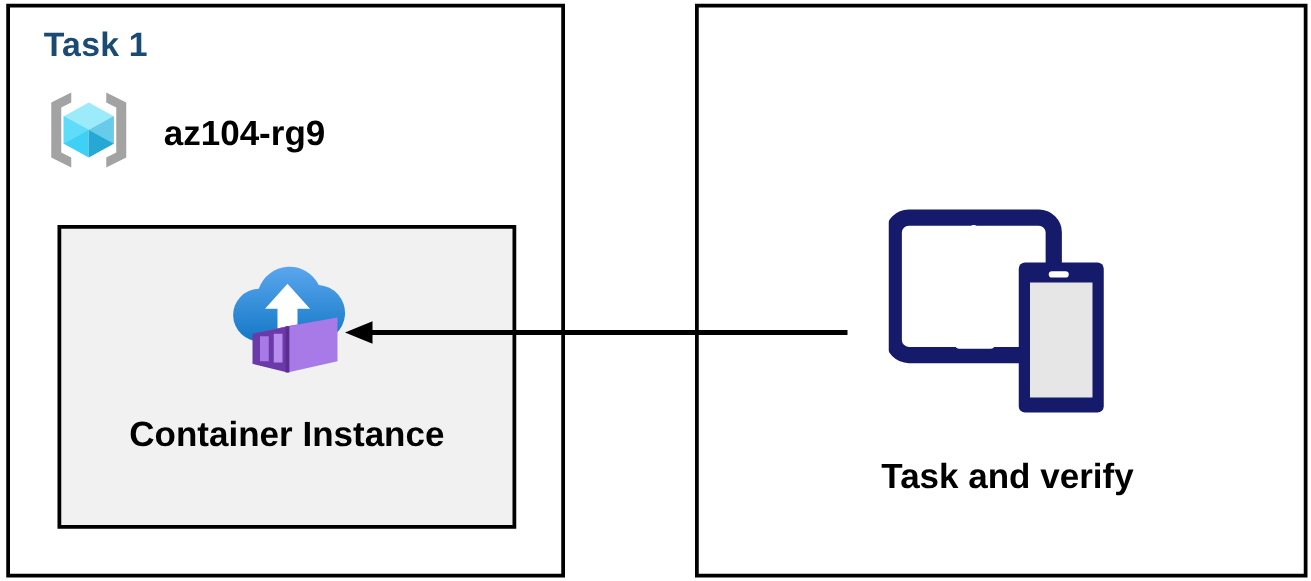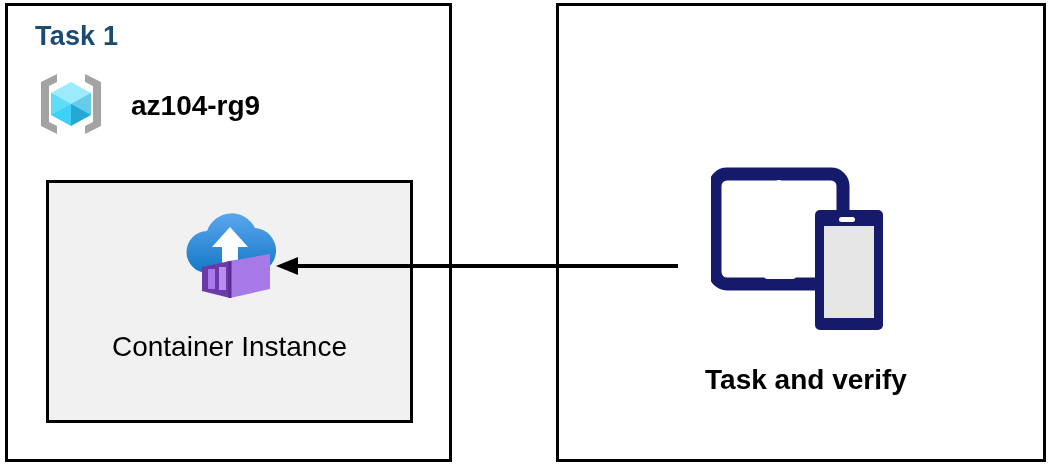--- a/index.html
+++ b/index.html
@@ -78,21 +78,21 @@
     flex-direction: column;
     align-items: center;
     justify-content: flex-start;
   }
   #container-instance-icon-wrap {
     margin-top: 22px;
   }
   #container-instance-label {
     margin-top: 22px;
     font-size: 28px;
-    font-weight: normal;
+    font-weight: bold;
     color: #000000;
     white-space: nowrap;
   }
 
   
   #devices-block {
     position: absolute;
     left: 122px;
     top: 160px;
     width: 250px;

